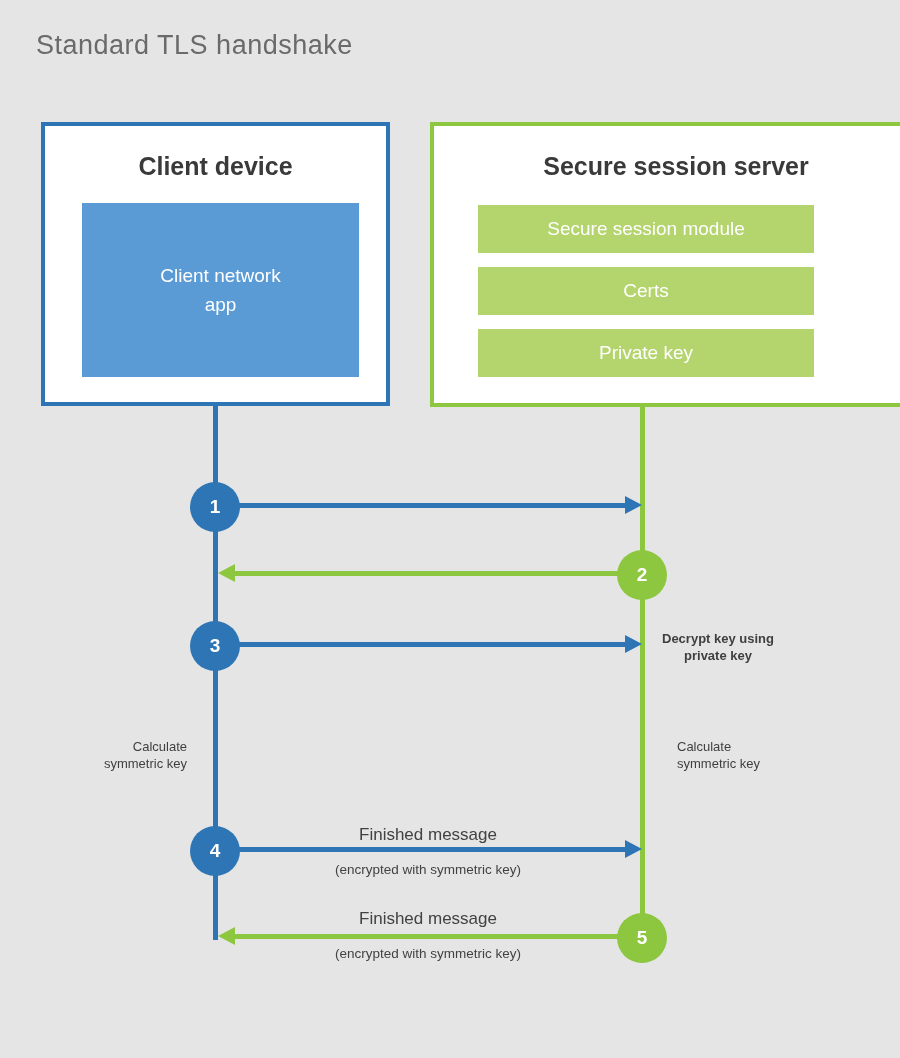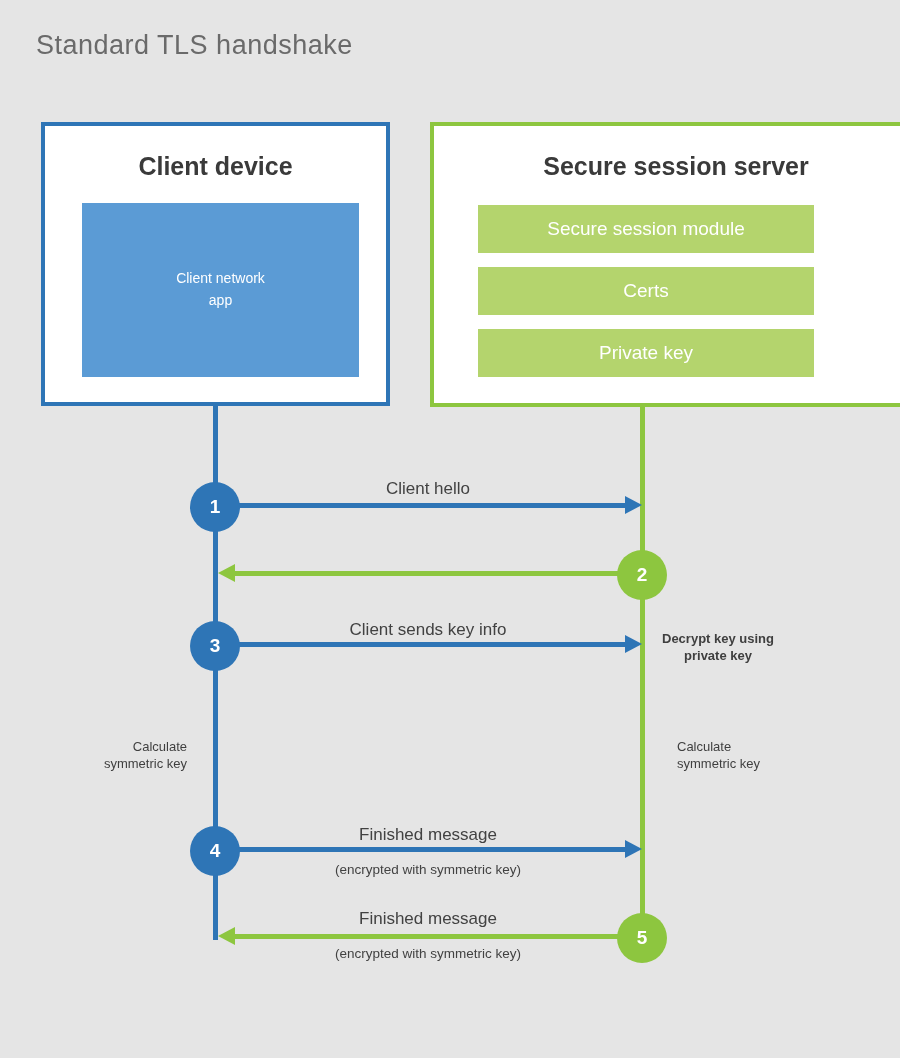--- a/index.html
+++ b/index.html
@@ -25,21 +25,21 @@
   .client-box{left:41px;top:122px;width:349px;height:284px;border:4px solid var(--blue);}
   .server-box{left:430px;top:122px;width:492px;height:285px;border:4px solid var(--green);}
   .box-title{
     position:absolute;left:0;right:0;top:26px;text-align:center;
     font-size:25px;font-weight:700;color:var(--text-dark);
   }
   .client-app{
     position:absolute;left:37px;top:77px;width:277px;height:174px;
     background:var(--blue-light);
     display:flex;align-items:center;justify-content:center;text-align:center;
-    color:#ffffff;font-size:14px;line-height:1.55;white-space:pre-line;
+    color:#ffffff;font-size:19px;line-height:1.55;white-space:pre-line;
   }
   .server-bar{
     position:absolute;left:44px;width:336px;height:48px;
     background:var(--green-light);
     display:flex;align-items:center;justify-content:center;
     color:#ffffff;font-size:19px;
   }
   .bar-1{top:79px;}
   .bar-2{top:141px;}
   .bar-3{top:203px;}
@@ -127,30 +127,28 @@
     <div class="server-bar bar-1">Secure session module</div>
     <div class="server-bar bar-2">Certs</div>
     <div class="server-bar bar-3">Private key</div>
   </div>
 
   <div class="lifeline lifeline-client"></div>
   <div class="lifeline lifeline-server"></div>
 
   <div class="arrow-line arrow-blue a1-line"></div>
   <div class="head head-right a1-head"></div>
-  <div class="msg-label l1">Client hello</div>
   <div class="step-circle circle-blue c1">1</div>
 
   <div class="arrow-line arrow-green a2-line"></div>
   <div class="head head-left a2-head"></div>
   <div class="step-circle circle-green c2">2</div>
 
   <div class="arrow-line arrow-blue a3-line"></div>
   <div class="head head-right a3-head"></div>
-  <div class="msg-label l3">Client sends key info</div>
   <div class="step-circle circle-blue c3">3</div>
 
   <div class="arrow-line arrow-blue a4-line"></div>
   <div class="head head-right a4-head"></div>
   <div class="msg-label l4">Finished message</div>
   <div class="msg-sub s4">(encrypted with symmetric key)</div>
   <div class="step-circle circle-blue c4">4</div>
 
   <div class="arrow-line arrow-green a5-line"></div>
   <div class="head head-left a5-head"></div>

